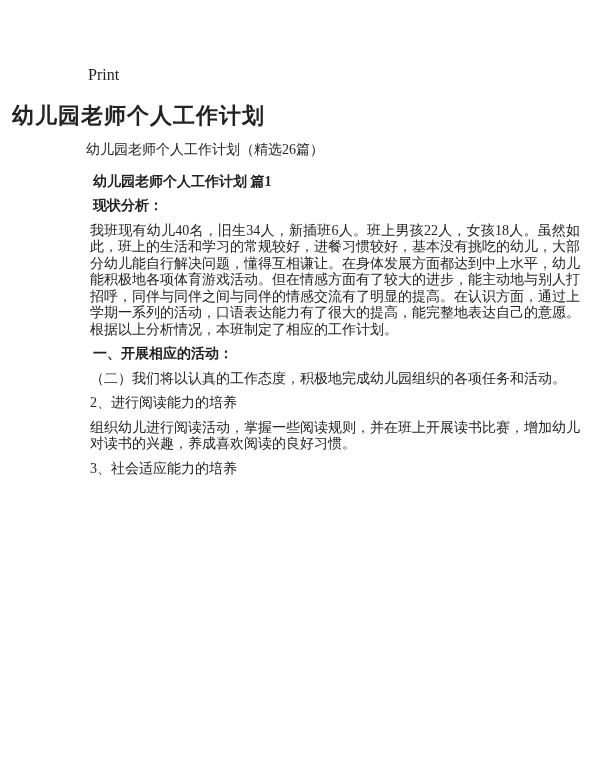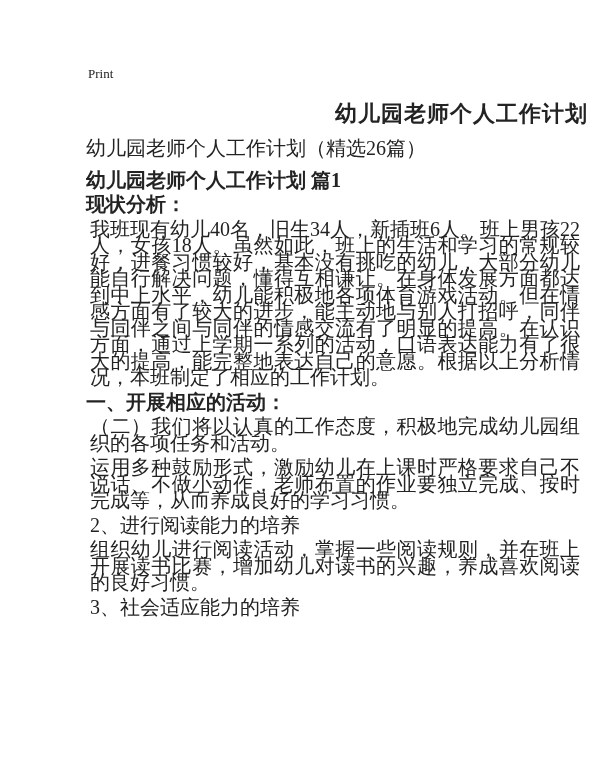--- a/index.html
+++ b/index.html
@@ -6,45 +6,45 @@
   body {
     width: 600px;
     height: 776px;
     background: #ffffff;
     color: #232323;
     font-family: "Liberation Serif", "DejaVu Serif", serif;
     overflow: hidden;
   }
   .print-btn {
     margin: 66px 0 0 88px;
-    font-size: 13px;
+    font-size: 16px;
     color: #232323;
     display: inline-block;
     cursor: pointer;
   }
   .doc-title {
-    text-align: right;
+    text-align: left;
     font-size: 22px;
     font-weight: bold;
     line-height: 26px;
     margin: 19px 12px 0 12px;
     letter-spacing: 1px;
   }
   .content {
     padding: 0 16px 0 86px;
-    font-size: 20px;
+    font-size: 14px;
     line-height: 16.5px;
     text-align: justify;
   }
   .subtitle {
     margin: 13px 0 15px 0;
   }
   .content .heading {
     font-weight: bold;
-    margin: 8px 0;
+    margin: 8px 7px;
   }
   .content .para {
     margin: 8px 4px;
   }
 </style>
 </head>
 <body>
 
 <div>
   <span class="print-btn">Print</span>
@@ -52,18 +52,17 @@
   <h1 class="doc-title">幼儿园老师个人工作计划</h1>
 
   <div class="content">
     <div class="subtitle">幼儿园老师个人工作计划（精选26篇）</div>
 
     <div class="heading">幼儿园老师个人工作计划 篇1</div>
     <div class="heading">现状分析：</div>
     <p class="para">我班现有幼儿40名，旧生34人，新插班6人。班上男孩22人，女孩18人。虽然如此，班上的生活和学习的常规较好，进餐习惯较好，基本没有挑吃的幼儿，大部分幼儿能自行解决问题，懂得互相谦让。在身体发展方面都达到中上水平，幼儿能积极地各项体育游戏活动。但在情感方面有了较大的进步，能主动地与别人打招呼，同伴与同伴之间与同伴的情感交流有了明显的提高。在认识方面，通过上学期一系列的活动，口语表达能力有了很大的提高，能完整地表达自己的意愿。根据以上分析情况，本班制定了相应的工作计划。</p>
     <div class="heading">一、开展相应的活动：</div>
     <p class="para">（二）我们将以认真的工作态度，积极地完成幼儿园组织的各项任务和活动。</p>
-    <p class="para">运用多种鼓励形式，激励幼儿在上课时严格要求自己不说话、不做小动作，老师布置的作业要独立完成、按时完成等，从而养成良好的学习习惯。</p>
     <p class="para">2、进行阅读能力的培养</p>
     <p class="para">组织幼儿进行阅读活动，掌握一些阅读规则，并在班上开展读书比赛，增加幼儿对读书的兴趣，养成喜欢阅读的良好习惯。</p>
     <p class="para">3、社会适应能力的培养</p>
   </div>
 </div>
 
 </body></html>

